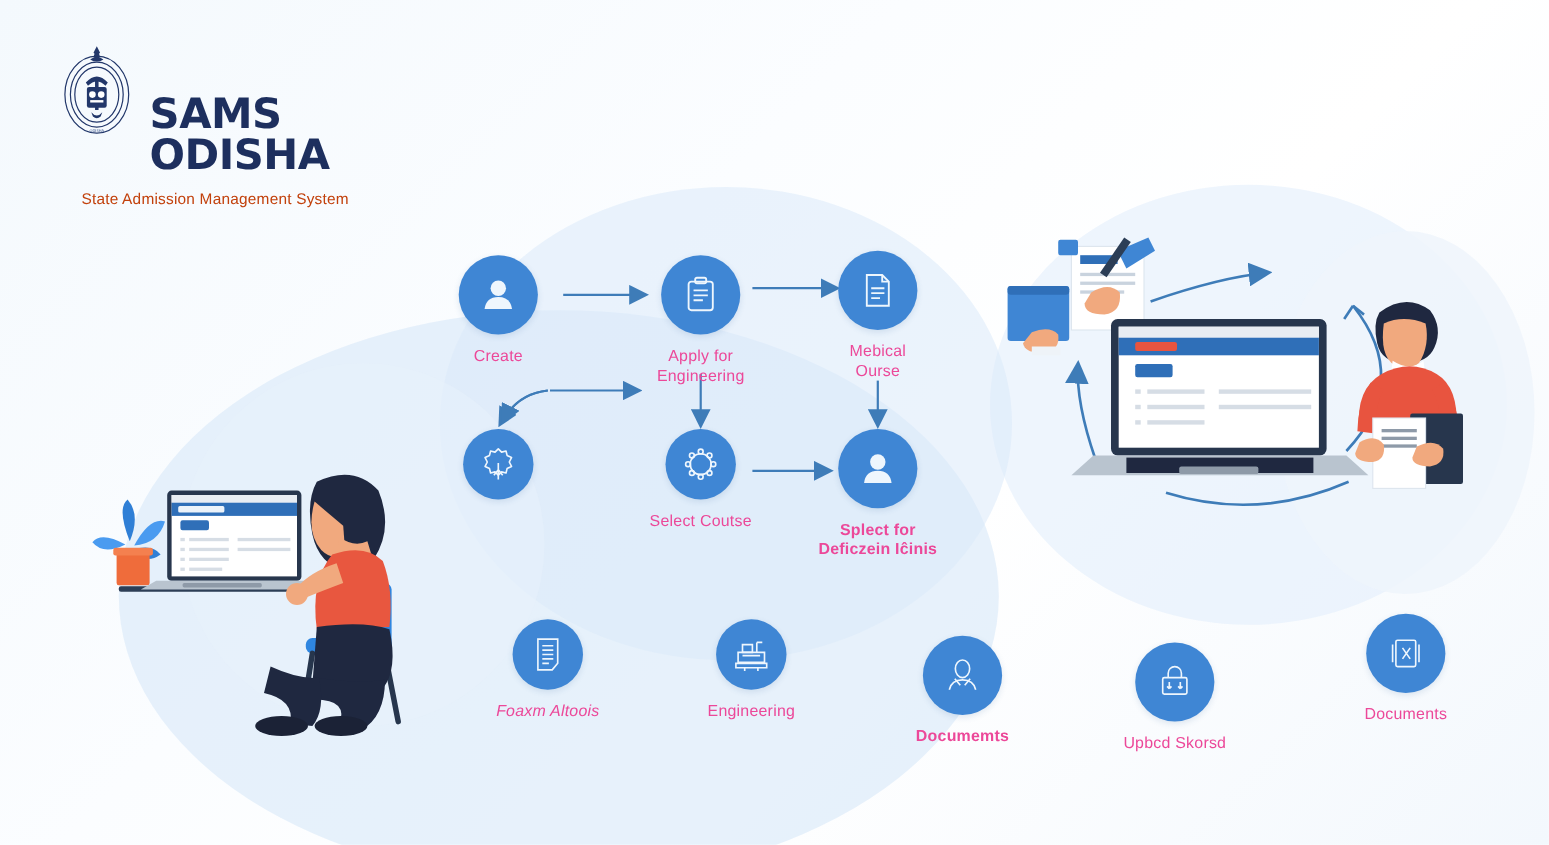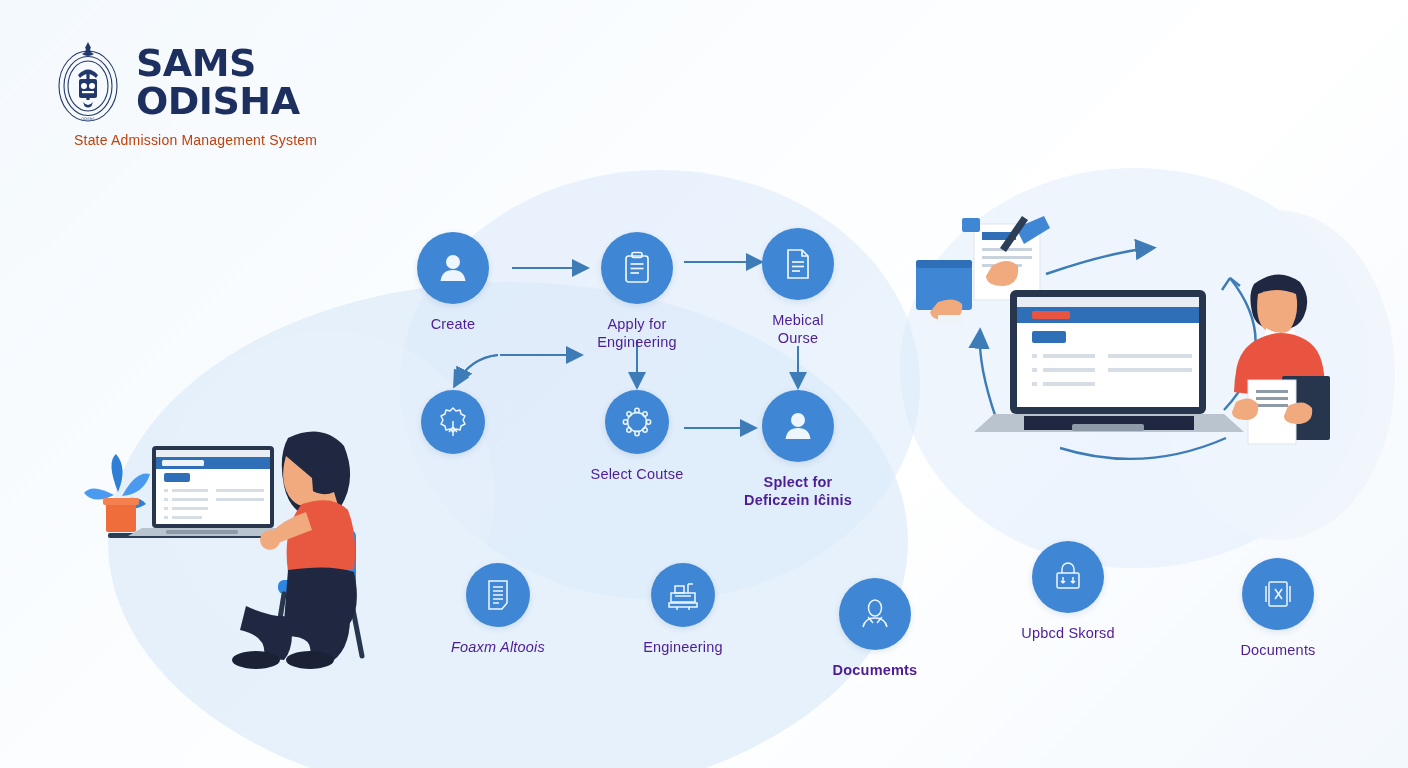--- a/index.html
+++ b/index.html
@@ -14,21 +14,21 @@
   .blob { position: absolute; border-radius: 50%; pointer-events: none; }
   #blob-main   { left: 108px;  top: 282px;  width: 800px;  height: 520px; background: #d9e9f9; opacity: .62; }
   #blob-upper  { left: 400px;  top: 170px;  width: 520px;  height: 430px; background: #dbeaf9; opacity: .55; }
   #blob-right  { left: 900px;  top: 168px;  width: 470px;  height: 400px; background: #e3eefb; opacity: .6; }
   #blob-right2 { left: 1160px; top: 210px;  width: 235px;  height: 330px; background: #eef5fc; opacity: .85; }
   #blob-soft   { left: 165px;  top: 330px;  width: 330px;  height: 330px; background: #e8f2fb; opacity: .5; }
 
   
   #brand { position: absolute; left: 52px; top: 34px; display: flex; align-items: flex-start; }
   #brand-emblem { width: 72px; height: 96px; flex: none; margin-right: 12px; }
-  #brand-text { padding-top: 10px; }
+  #brand-text { padding-top: 10px; margin-top: 40px; }
   .brand-line {
     font-family: "DejaVu Sans", sans-serif;
     font-weight: bold; font-size: 38px; line-height: 38px;
     letter-spacing: -0.5px; color: #1d2f5e;
   }
   #brand-tagline {
     margin-top: 12px; margin-left: -62px;
     font-size: 14px; color: #c2410c; letter-spacing: .2px; white-space: nowrap; text-align: center;
   }
 
@@ -36,21 +36,21 @@
   .node { position: absolute; width: 160px; text-align: center; }
   .node-circle {
     width: 72px; height: 72px; border-radius: 50%;
     background: #3f86d4; margin: 0 auto;
     display: flex; align-items: center; justify-content: center;
     box-shadow: 0 2px 6px rgba(40,90,150,.14);
   }
   .node-circle.sm { width: 64px; height: 64px; }
   .node-label {
     margin-top: 11px; font-size: 14.5px; line-height: 18px;
-    color: #4c1d95; letter-spacing: .2px; white-space: pre-line;
+    color: #ec4899; letter-spacing: .2px; white-space: pre-line;
   }
   .node-icon { width: 38px; height: 38px; display: block; }
 
   
   #arrows { position: absolute; left: 0; top: 0; width: 1408px; height: 768px; }
 
   
   .illus { position: absolute; }
 </style>
 </head>
@@ -237,21 +237,21 @@
       <g fill="none" stroke="#eef6fd" stroke-width="1.5">
         <ellipse cx="19" cy="13" rx="6.5" ry="8"></ellipse>
         <path d="M7 32 q2 -9 12 -9 q10 0 12 9"></path>
         <path d="M12 22 l5 6 M26 22 l-5 6"></path>
       </g>
     </svg>
   </div>
   <div class="node-label">Documemts</div>
 </div>
 
-<div class="node" style="left:988px; top:541px;">
+<div class="node" style="left:988px; top:584px;">
   <div class="node-circle">
     <svg class="node-icon" viewBox="0 0 38 38">
       <g fill="none" stroke="#eef6fd" stroke-width="1.5">
         <rect x="8" y="15" width="22" height="15" rx="1.5"></rect>
         <path d="M13 15 v-4 a6 6 0 0 1 12 0 v4"></path>
         <path d="M14 19 v6 M14 25 l-2 -2 M14 25 l2 -2"></path>
         <path d="M24 19 v6 M24 25 l-2 -2 M24 25 l2 -2"></path>
       </g>
     </svg>
   </div>

